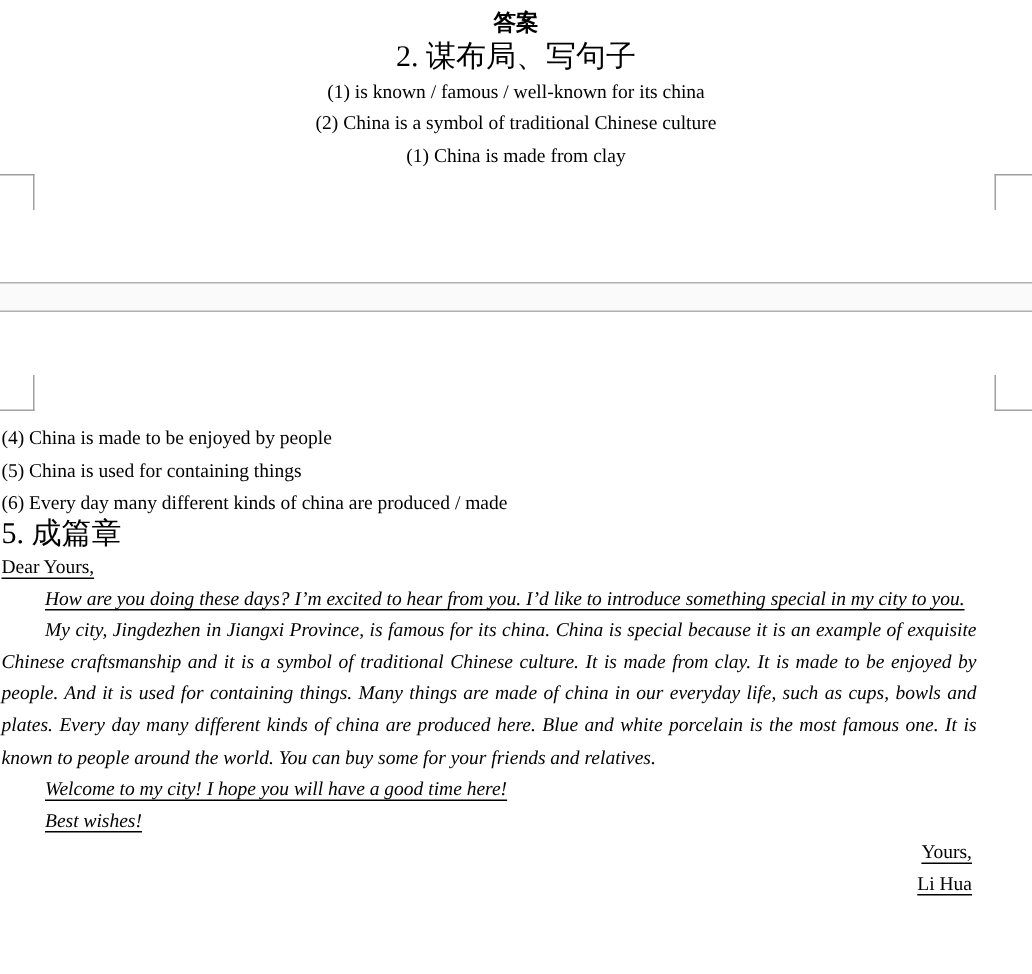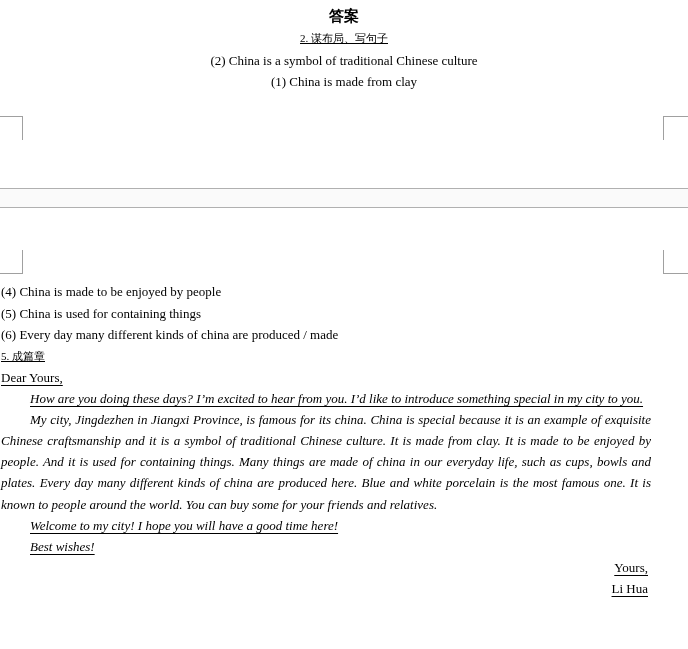--- a/index.html
+++ b/index.html
@@ -14,21 +14,21 @@
   }
 
   
   .page1-content {
     position:absolute; top:4px; left:19px; right:19px;text-align:center;
   }
   .doc-heading {
     font-size:15px; font-weight:bold; line-height:24px;
   }
   .section-title {
-    font-size:11px; line-height:21.5px;text-decoration:underline;
+    font-size:20px; line-height:21.5px;
   }
   .answer-line {
     font-size:13px; line-height:21.5px;
   }
 
   
   .mark { position:absolute; }
   .mark-p1-left  { left:0;     top:116px; width:23px; height:24px;
                    border-top:1px solid #a0a0a0; border-right:1px solid #a0a0a0; }
   .mark-p1-right { left:663px; top:116px; width:25px; height:24px;
@@ -62,20 +62,21 @@
   .right    { text-align:right; padding-right:3px; }
 </style>
 </head>
 <body>
 
 <div class="screen">
 
   <div class="page1-content">
     <div class="doc-heading">答案</div>
     <div class="section-title">2. 谋布局、写句子</div>
+    <div class="answer-line">(1) is known / famous / well-known for its china</div>
     <div class="answer-line">(2) China is a symbol of traditional Chinese culture</div>
     <div class="answer-line">(1) China is made from clay</div>
   </div>
 
   <div class="mark mark-p1-left"></div>
   <div class="mark mark-p1-right"></div>
 
   <div class="page-gap"></div>
 
   <div class="mark mark-p2-left"></div>

